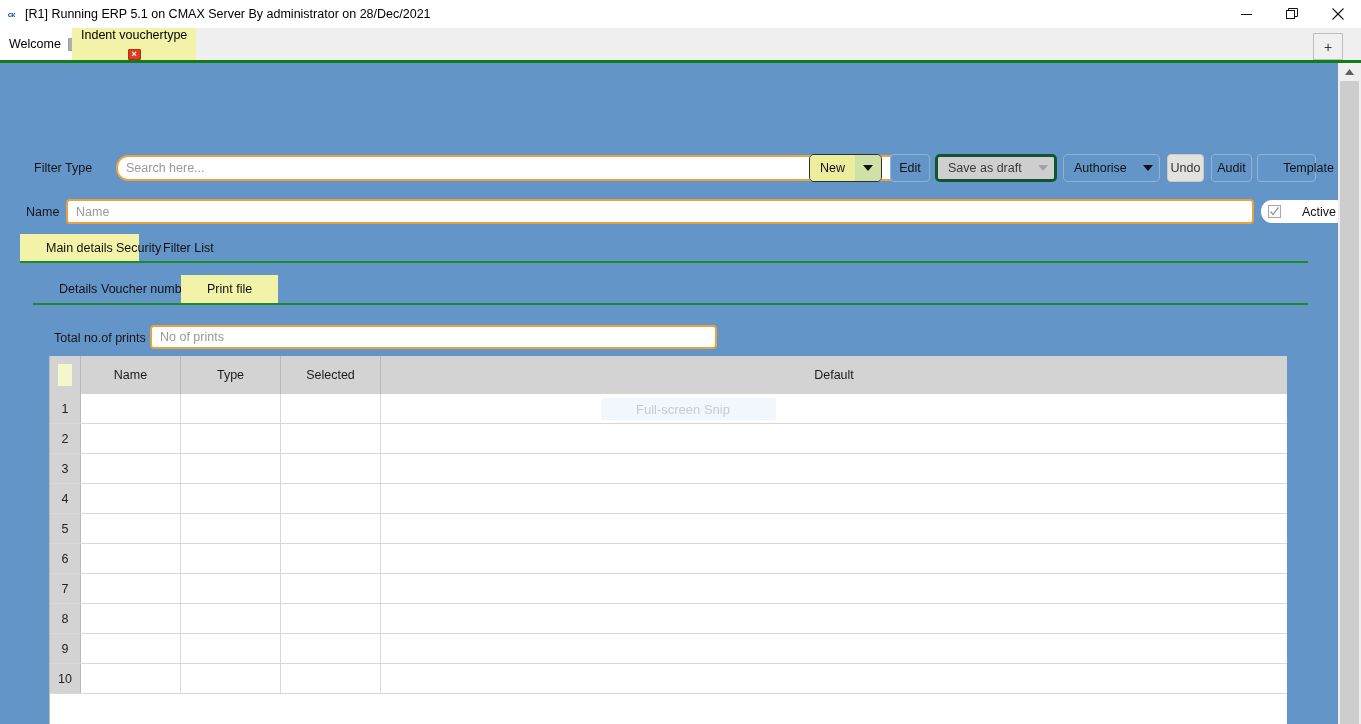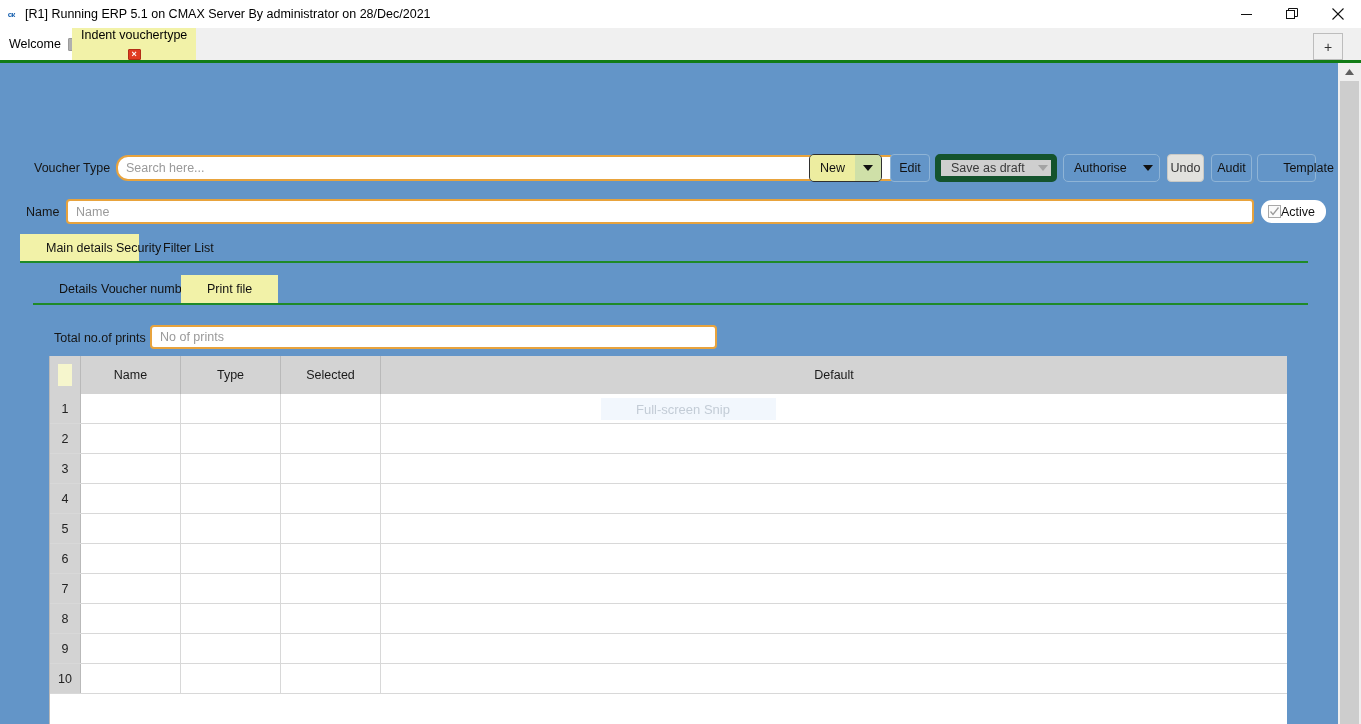--- a/index.html
+++ b/index.html
@@ -113,21 +113,21 @@
     padding: 0 10px;
   }
   .btn-drop {
     display: flex; align-items: center; justify-content: center; height: 100%;
     width: 27px;
   }
   .btn.new { border: 1px solid #2f2f2f; }
   .btn.new .btn-main { background: #ededa0; }
   .btn.new .btn-drop { background: #cfe0a8; }
   .btn.disabled {
-    background: #cfcfcf; border: 6px solid #14532d; color: #3a3a3a;
+    background: #cfcfcf; border: 3px solid #14532d; color: #3a3a3a;
   }
   .btn.disabled .btn-main { background: #cfcfcf; }
   .btn.disabled .btn-drop { background: #cfcfcf; }
   .btn.undo { background: #e2e2de; border: 1px solid #c9c9c5; color: #333; }
 
   .caret { width: 0; height: 0; border-left: 5px solid transparent; border-right: 5px solid transparent; }
   .caret.dark { border-top: 6px solid #111; }
   .caret.grey { border-top: 6px solid #a3a3a3; }
   .caret.red  { border-left: 7px solid transparent; border-right: 7px solid transparent; border-top: 9px solid #e11515; }
 
@@ -139,21 +139,21 @@
   }
   .name-input {
     flex: 1; border: 0; outline: none; background: transparent;
     font-family: "Liberation Sans", sans-serif; font-size: 12.5px;
     color: #222; padding: 0 8px; height: 100%;
   }
   .name-input::placeholder { color: #9a9a9a; }
   .active-chk {
     position: absolute; left: 1261px; top: 137px; height: 23px;
     background: #ffffff; border-radius: 11px;
-    display: flex; align-items: center; gap: 0; padding: 0 11px 0 7px;
+    display: flex; align-items: center; gap: 21px; padding: 0 11px 0 7px;
   }
   .chkbox {
     width: 13px; height: 13px; border: 1px solid #a8a8a8; background: #fafafa;
     display: flex; align-items: center; justify-content: center;
   }
   .active-lbl { font-size: 12.5px; color: #111; }
 
   
   .tabrow1 { position: absolute; left: 0; top: 171px; width: 1310px; height: 27px; }
   .ttab {
@@ -255,21 +255,21 @@
   <div class="tab active" style="left:72px;">
     <span>Indent vouchertype</span>
     <span class="tab-close red">×</span>
   </div>
   <div class="newtab">+</div>
 </div>
 <div class="greenline-top"></div>
 
 <div class="panel">
 
-  <div class="lbl" style="left:34px; top:98px;">Voucher Type</div>
+  <div class="lbl" style="left:34px; top:98px;">Filter Type</div>
   <div class="search-wrap">
     <input class="search-input" type="text" placeholder="Search here..." style="">
     <span class="search-arrow">
       <span class="caret red"></span>
     </span>
   </div>
 
   <div class="btn split new" style="left:809px; width:73px;">
     <span class="btn-main">New</span>
     <span class="btn-drop">

